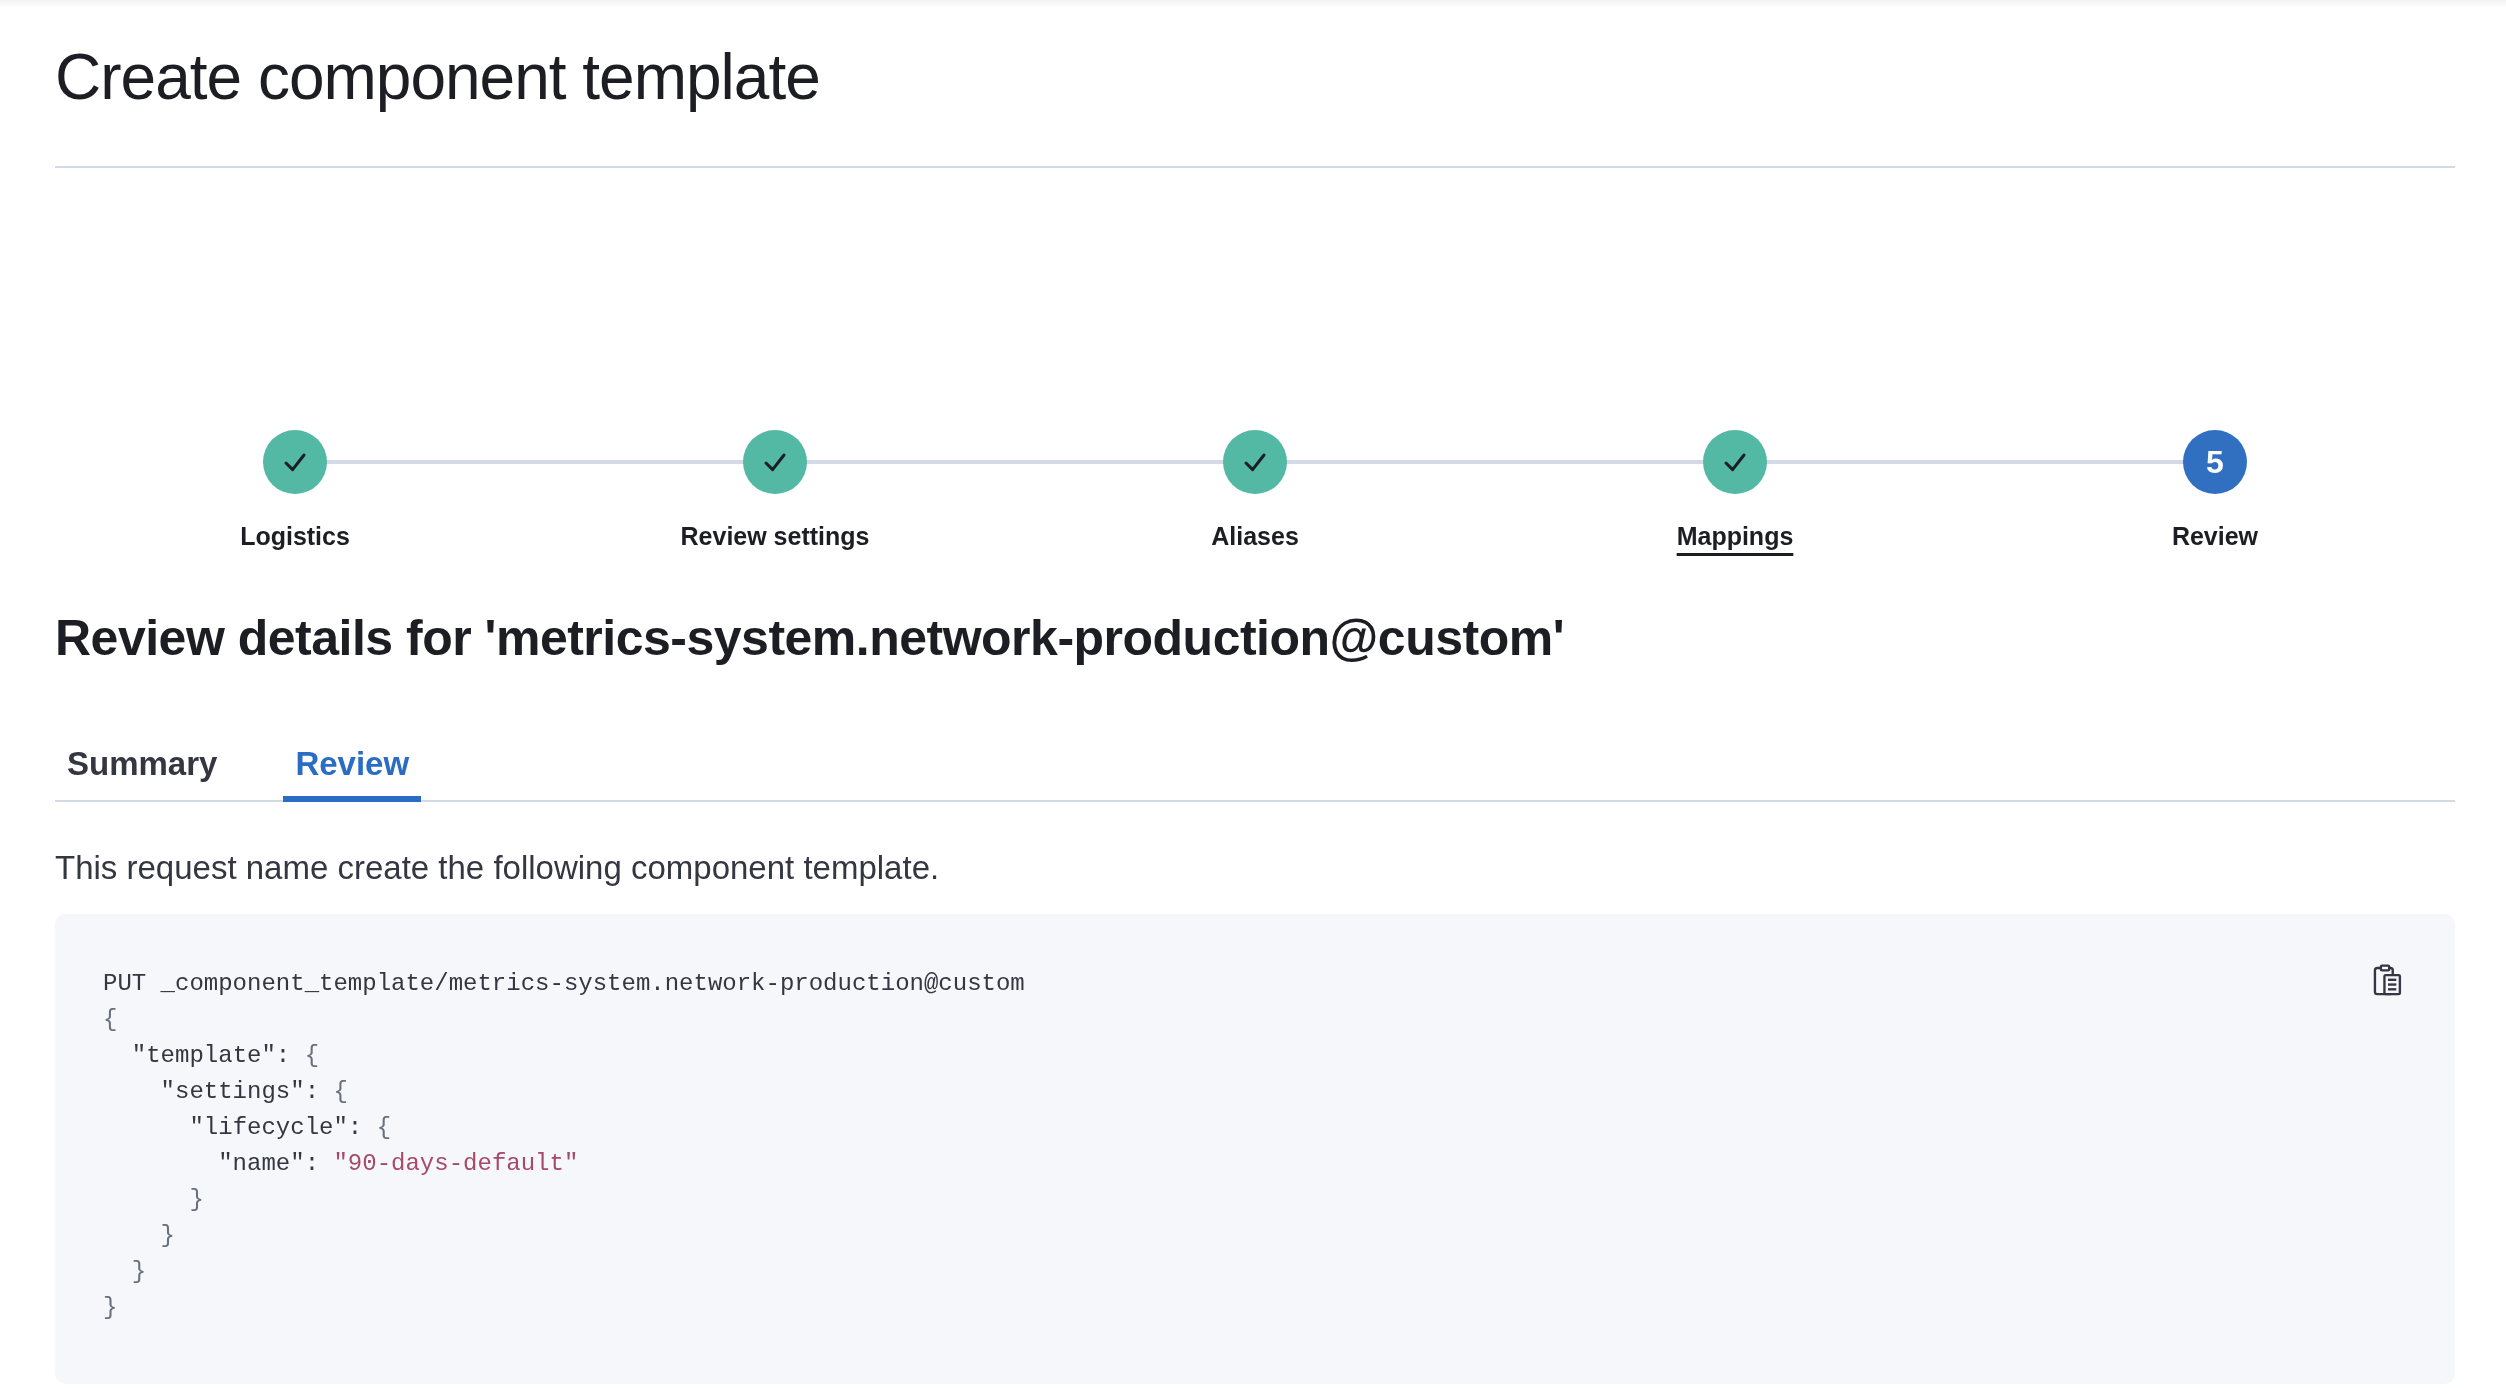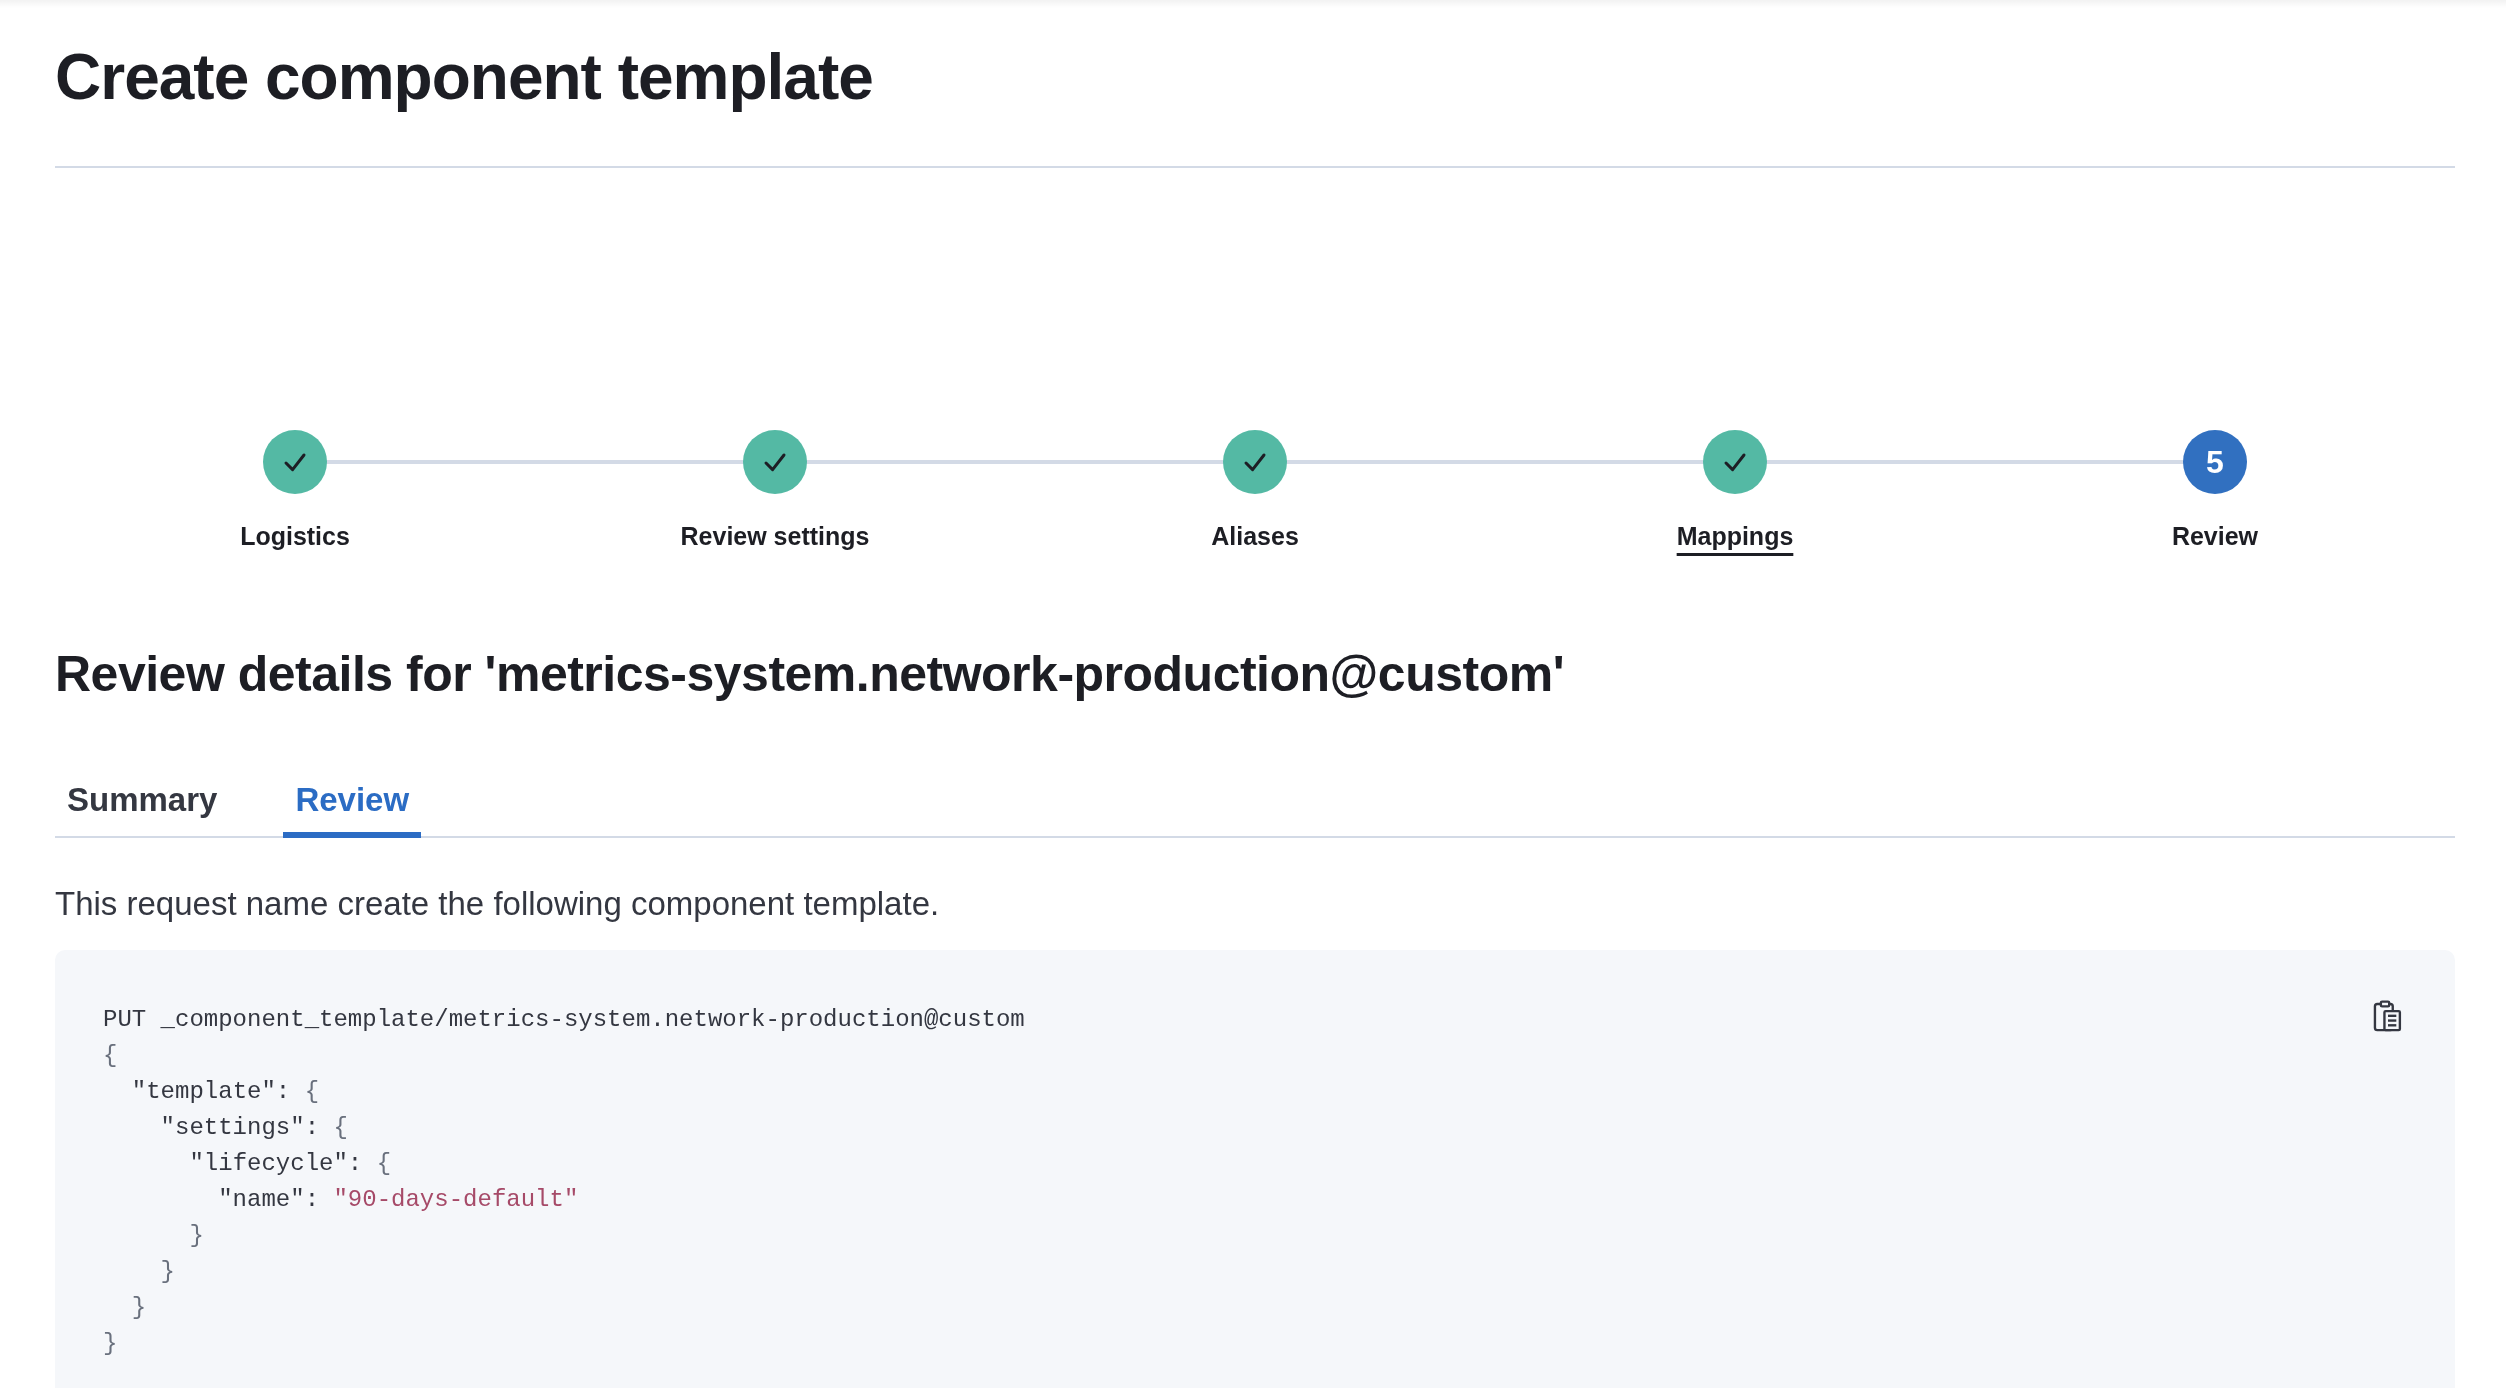--- a/index.html
+++ b/index.html
@@ -18,41 +18,41 @@
   html,body{margin:0;padding:0}
   body{
     width:2506px;height:1388px;background:#fff;overflow:hidden;
     font-family:"Liberation Sans",sans-serif;color:#343741;position:relative;
   }
   .top-shade{position:absolute;top:0;left:0;right:0;height:8px;
     background:linear-gradient(rgba(0,0,0,.05),rgba(0,0,0,0));pointer-events:none}
   .container{padding:0 51px 0 55px}
 
   h1.page-title{
-    font-size:64px;line-height:78px;margin:38px 0 0;font-weight:700;
+    font-size:64px;line-height:78px;margin:38px 0 0;font-weight:400;
     color:var(--heading);letter-spacing:-1px;
   }
   .title-divider{border:none;border-top:2px solid var(--divider);margin:50px 0 0}
 
   .stepper{display:flex;position:relative;margin-top:94px}
   .stepper::before{content:"";position:absolute;top:292px;left:240px;right:240px;height:4px;background:var(--divider)}
   .stepper{--circle:64px}
   .step{flex:1;display:flex;flex-direction:column;align-items:center;
     background:none;border:none;padding:0;cursor:pointer;font-family:inherit;position:relative}
   .step-circle{width:64px;height:64px;border-radius:50%;display:flex;align-items:center;
     justify-content:center;z-index:1;margin-top:262px}
   .stepper{margin-top:0}
   .step-circle.complete{background:var(--teal)}
   .step-circle.current{background:var(--stepblue)}
   .step-number{color:#fff;font-size:32px;font-weight:600;line-height:1}
   .step-label{margin-top:22px;font-size:25px;font-weight:700;color:var(--heading);line-height:40px}
   .step-label.underlined{text-decoration:underline;text-decoration-thickness:3px;text-underline-offset:8px}
 
   h2.review-heading{font-size:50px;line-height:60px;font-weight:700;color:var(--heading);
-    margin:88px 0 0;letter-spacing:-0.5px}
+    margin:52px 0 0;letter-spacing:-0.5px}
 
   .tabs{display:flex;gap:70px;margin-top:76px;border-bottom:2px solid var(--divider);padding-left:8px}
   .tab{position:relative;background:none;border:none;padding:0 4px 16px;font-size:33px;
     font-weight:700;color:#343741;font-family:inherit;cursor:pointer;line-height:40px}
   .tab.active{color:var(--blue)}
   .tab.active::after{content:"";position:absolute;left:-8px;right:-8px;bottom:-2px;height:6px;background:var(--blue)}
 
   .desc{font-size:33px;line-height:40px;margin:46px 0 0;color:#343741}
 
   .code-block{position:relative;margin-top:26px;background:var(--codebg);border-radius:10px;

